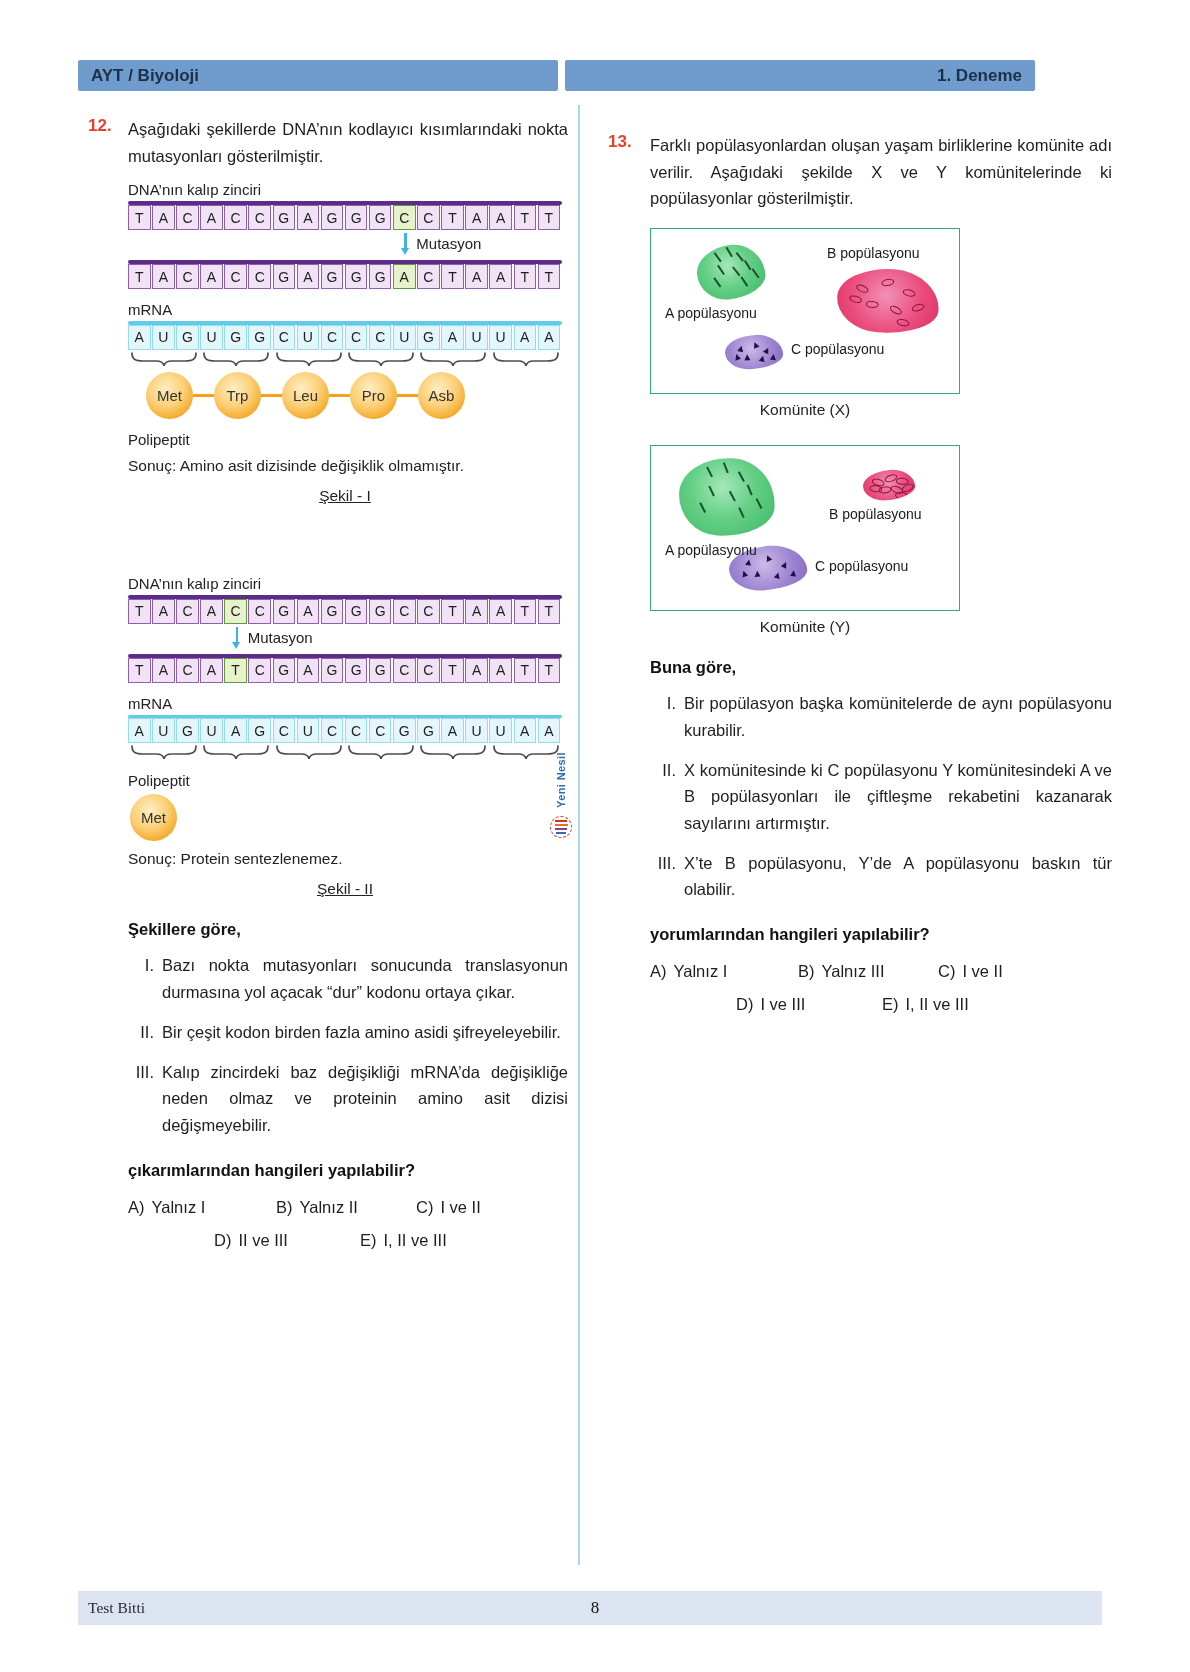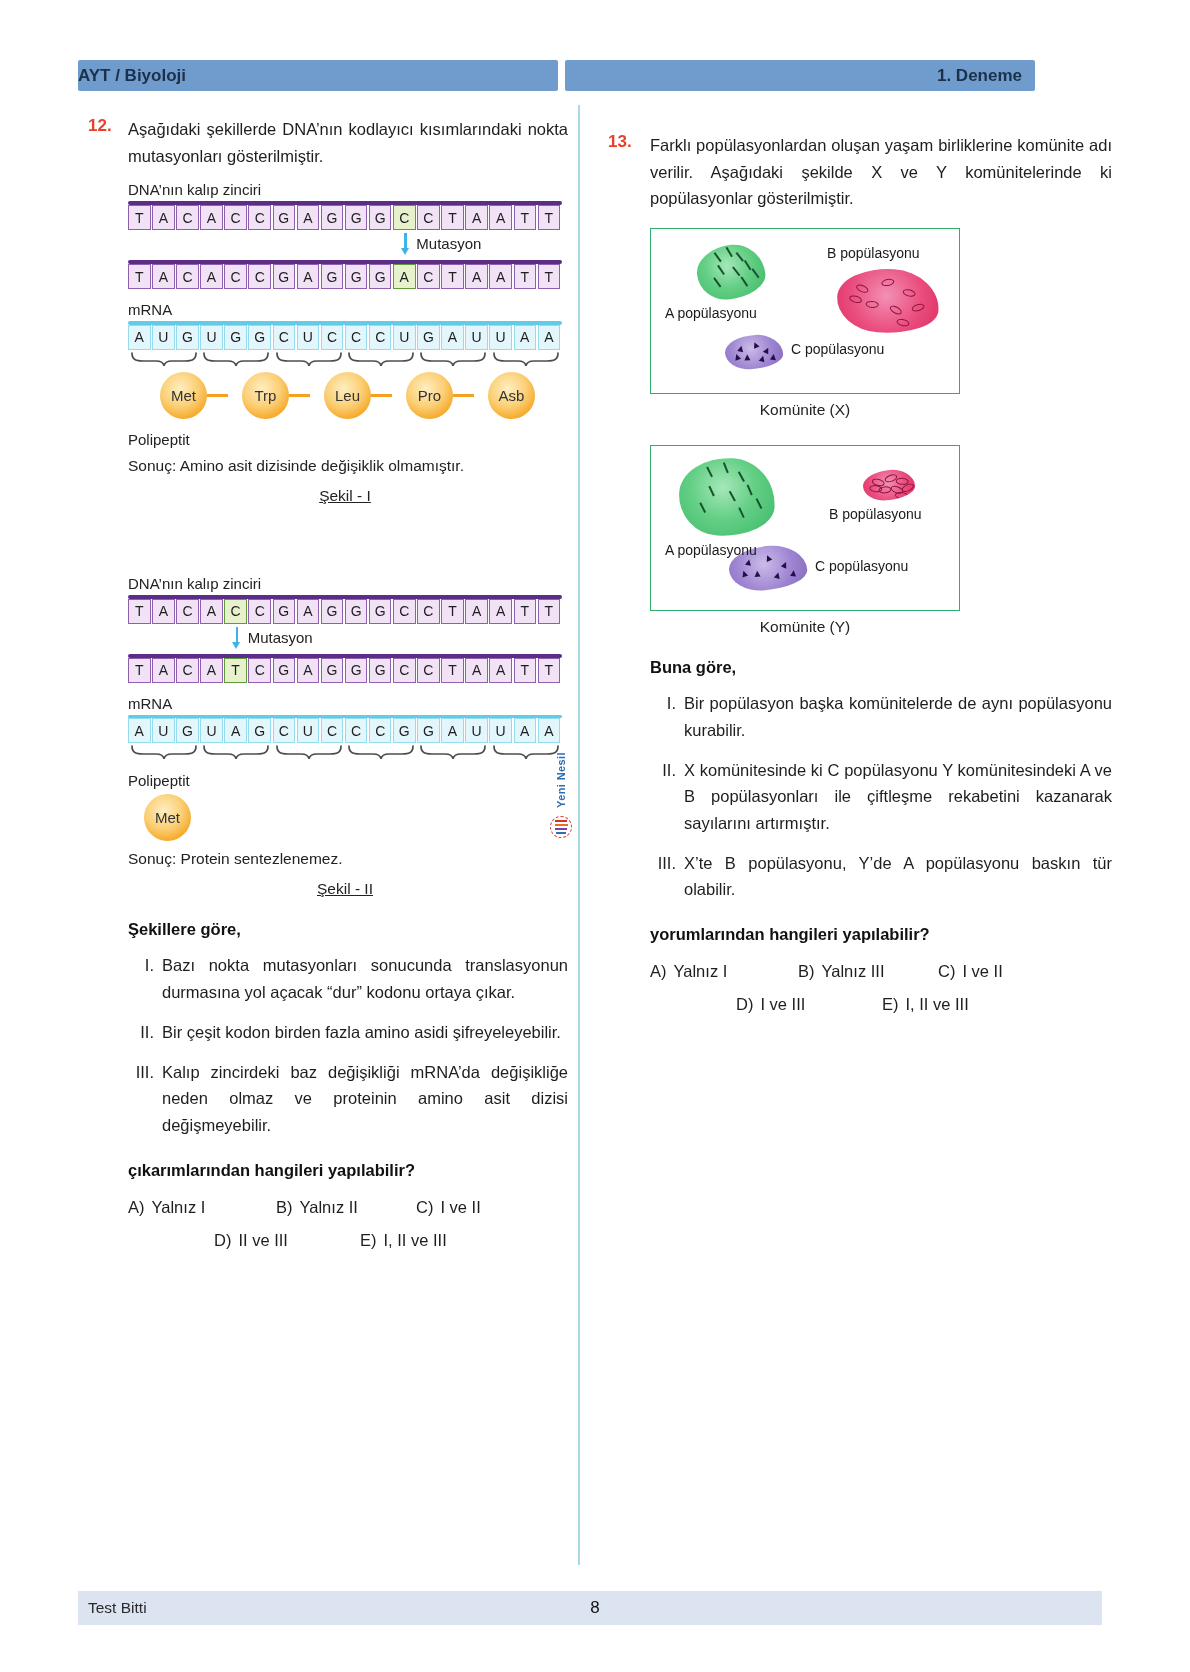--- a/index.html
+++ b/index.html
@@ -8,25 +8,25 @@
     width:1190px; height:1672px; position:relative;
     font-family:"Liberation Sans", sans-serif; color:#1e1e1e;
     overflow:hidden;
   }
   
   .header { position:absolute; top:60px; left:78px; width:1034px; height:31px; }
   .hbar {
     position:absolute; top:0; height:31px; background:#6f9ccd; border-radius:2px;
     display:flex; align-items:center; font-weight:bold; font-size:17px; color:#1d3049;
   }
-  .hbar-left  { left:0; width:480px; }
+  .hbar-left  { left:0; width:480px; padding-left:13px; }
   .hbar-right { left:487px; width:470px; justify-content:flex-end; padding-right:13px; }
   .footer {
     position:absolute; left:78px; top:1591px; width:1024px; height:34px;
-    background:#dce4f2; display:flex; align-items:center;
+    background:#dce4f2; display:flex; align-items:center;font-family:Liberation Serif, serif;
   }
   .footer-left { font-size:15.5px; color:#2a2a2a; margin-left:10px; }
   .page-num { position:absolute; left:517px; transform:translateX(-50%); font-size:17px; color:#111; }
   
   .divider-line { position:absolute; left:578px; top:105px; width:2px; height:1460px; background:#a8d8ea; }
   .col-left  { position:absolute; left:88px;  top:116px; width:480px; }
   .col-right { position:absolute; left:608px; top:132px; width:504px; }
   .question { display:grid; }
   .col-left  .question { grid-template-columns:40px 1fr; }
   .col-right .question { grid-template-columns:42px 1fr; }
@@ -68,21 +68,21 @@
   }
   .mutation-label { position:absolute; top:5px; font-size:15px; color:#222; }
   .braces { display:flex; margin-top:2px; }
   .brace { width:72.3px; display:flex; justify-content:center; flex:none; }
   .poly-row { display:flex; align-items:center; margin-top:5px; margin-left:2px; }
   .dna-figure[data-fig="0"] .poly-row { margin-left:18px; }
   .amino {
     width:47px; height:47px; border-radius:50%; flex:none;
     background:radial-gradient(circle at 42% 35%, #feeec2 0%, #fbcf76 45%, #f5a623 78%, #ee9914 100%);
     display:flex; align-items:center; justify-content:center;
-    font-size:15px; color:#333;margin-left:14px;
+    font-size:15px; color:#333;
   }
   .bond { width:21px; height:3px; background:#f5a01e; flex:none; }
   .result { font-size:15.5px; color:#222; margin-top:9px; }
   .fig-caption { width:434px; text-align:center; font-size:15.5px; text-decoration:underline; margin-top:12px; color:#222; }
   
   .community { margin-top:16px; width:310px; }
   .community[data-comm="1"] { margin-top:26px; }
   .community-box { position:relative; width:310px; height:166px; border:1.5px solid #2fae6e; background:#fff; }
   .community-caption { width:310px; text-align:center; font-size:15.5px; color:#222; margin-top:7px; }
   .blob { position:absolute; overflow:hidden; border-radius:54% 46% 58% 42% / 48% 60% 40% 52%; }

